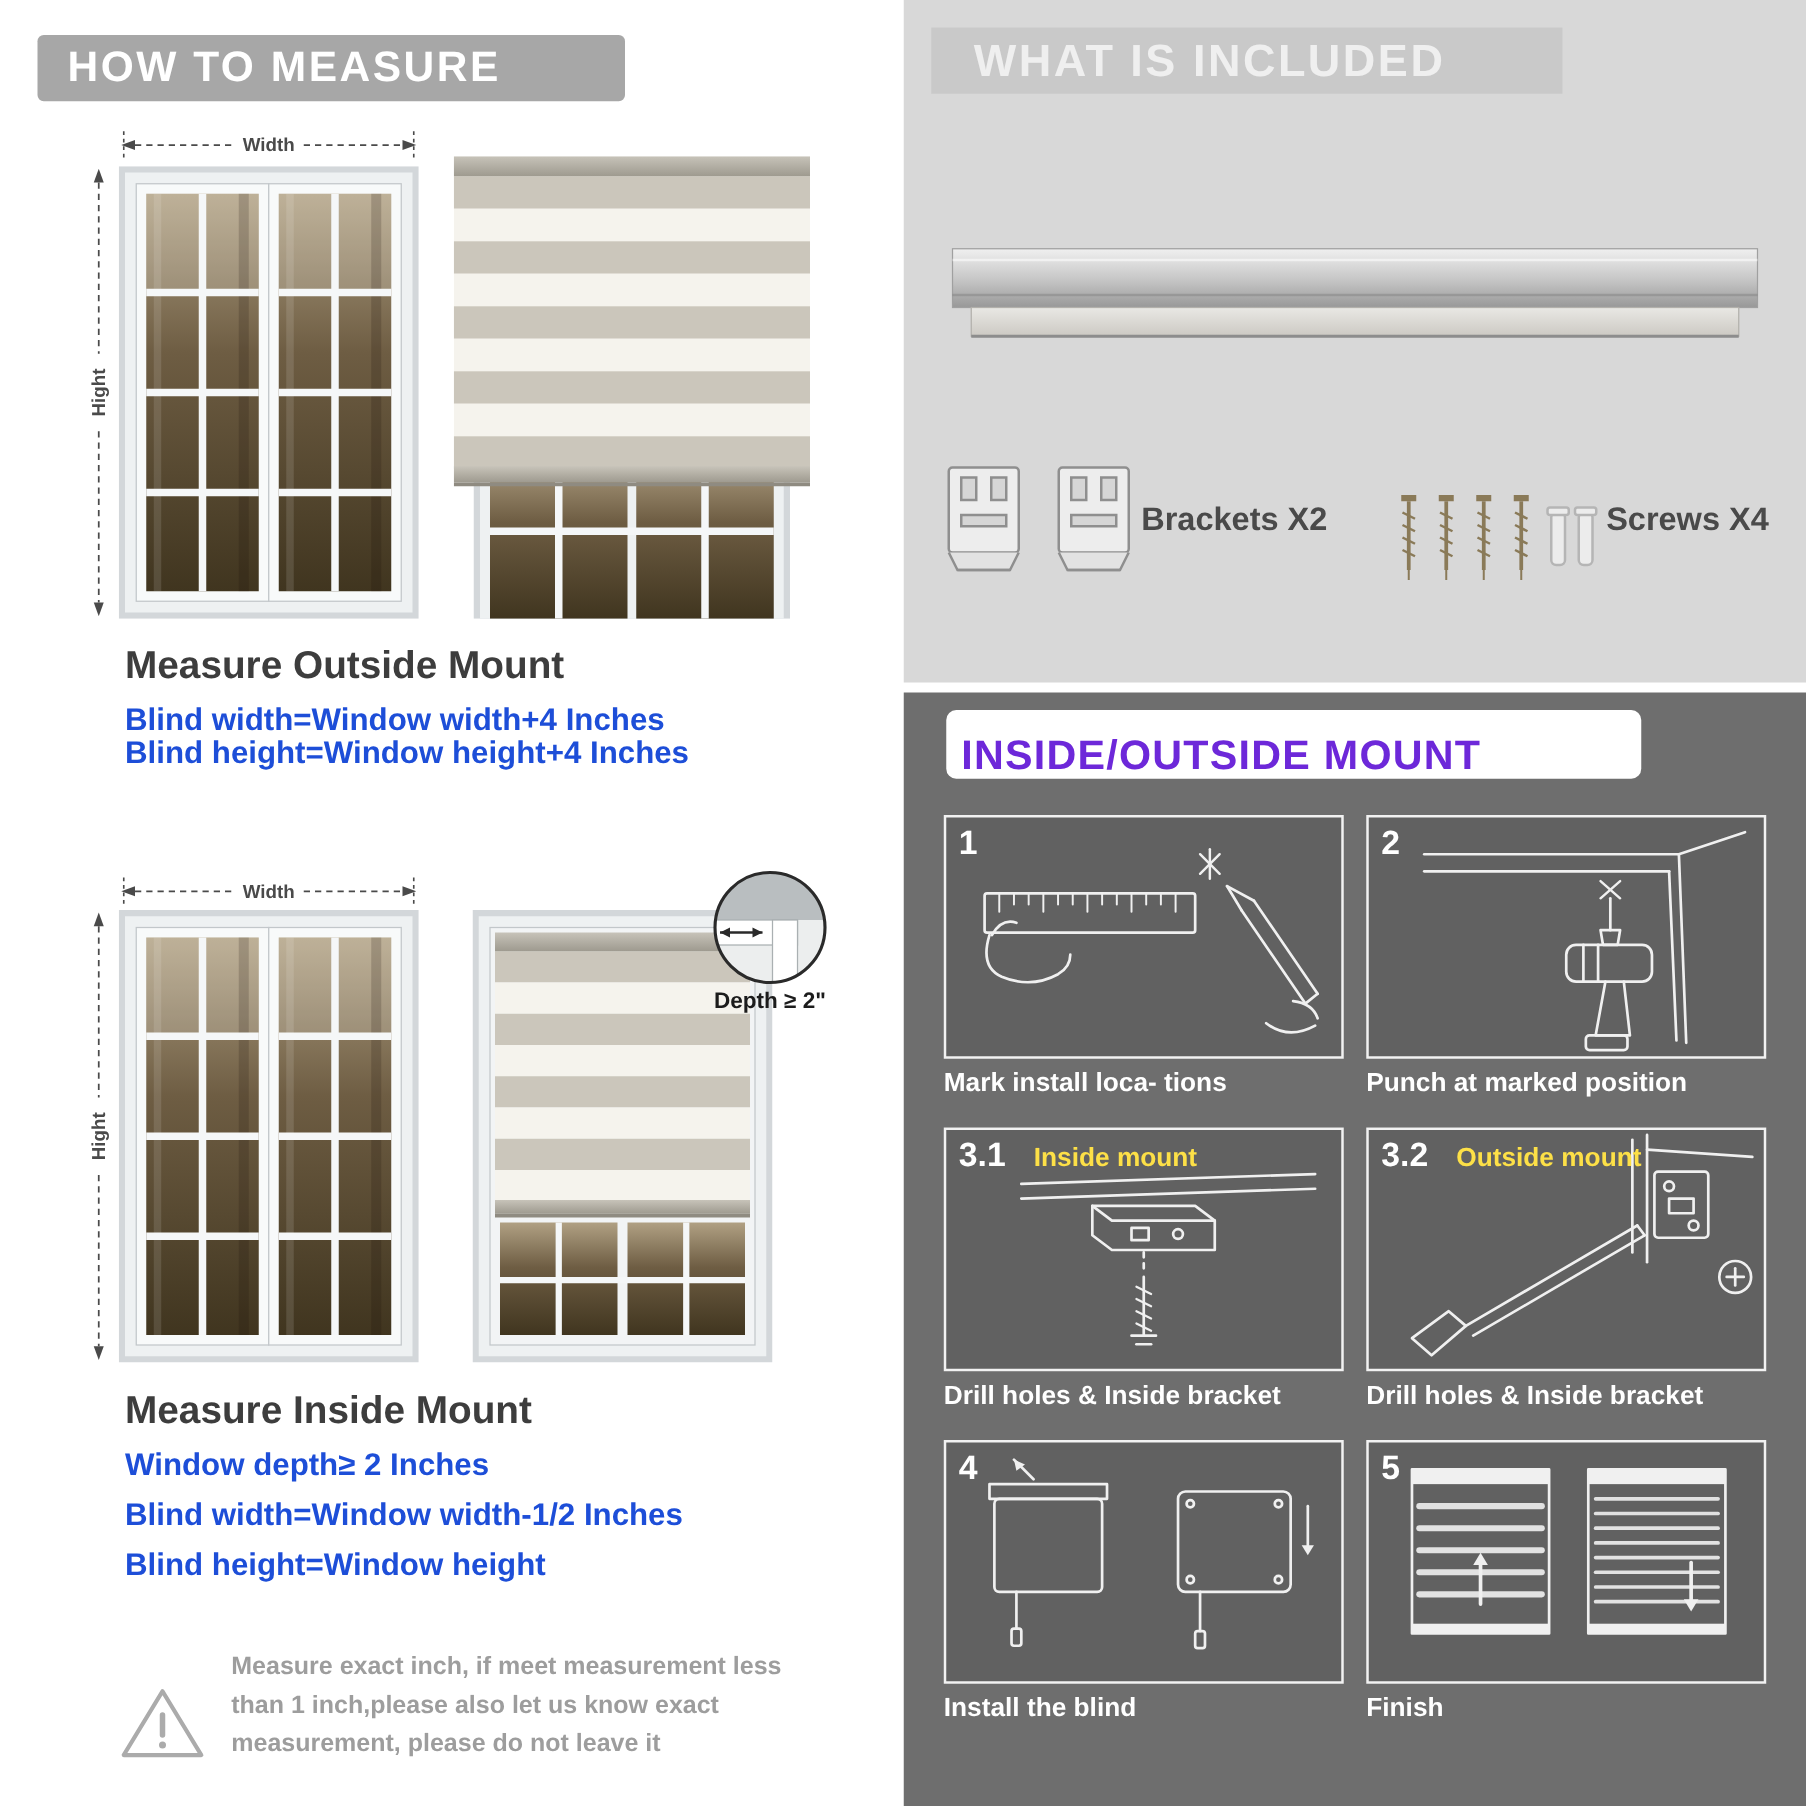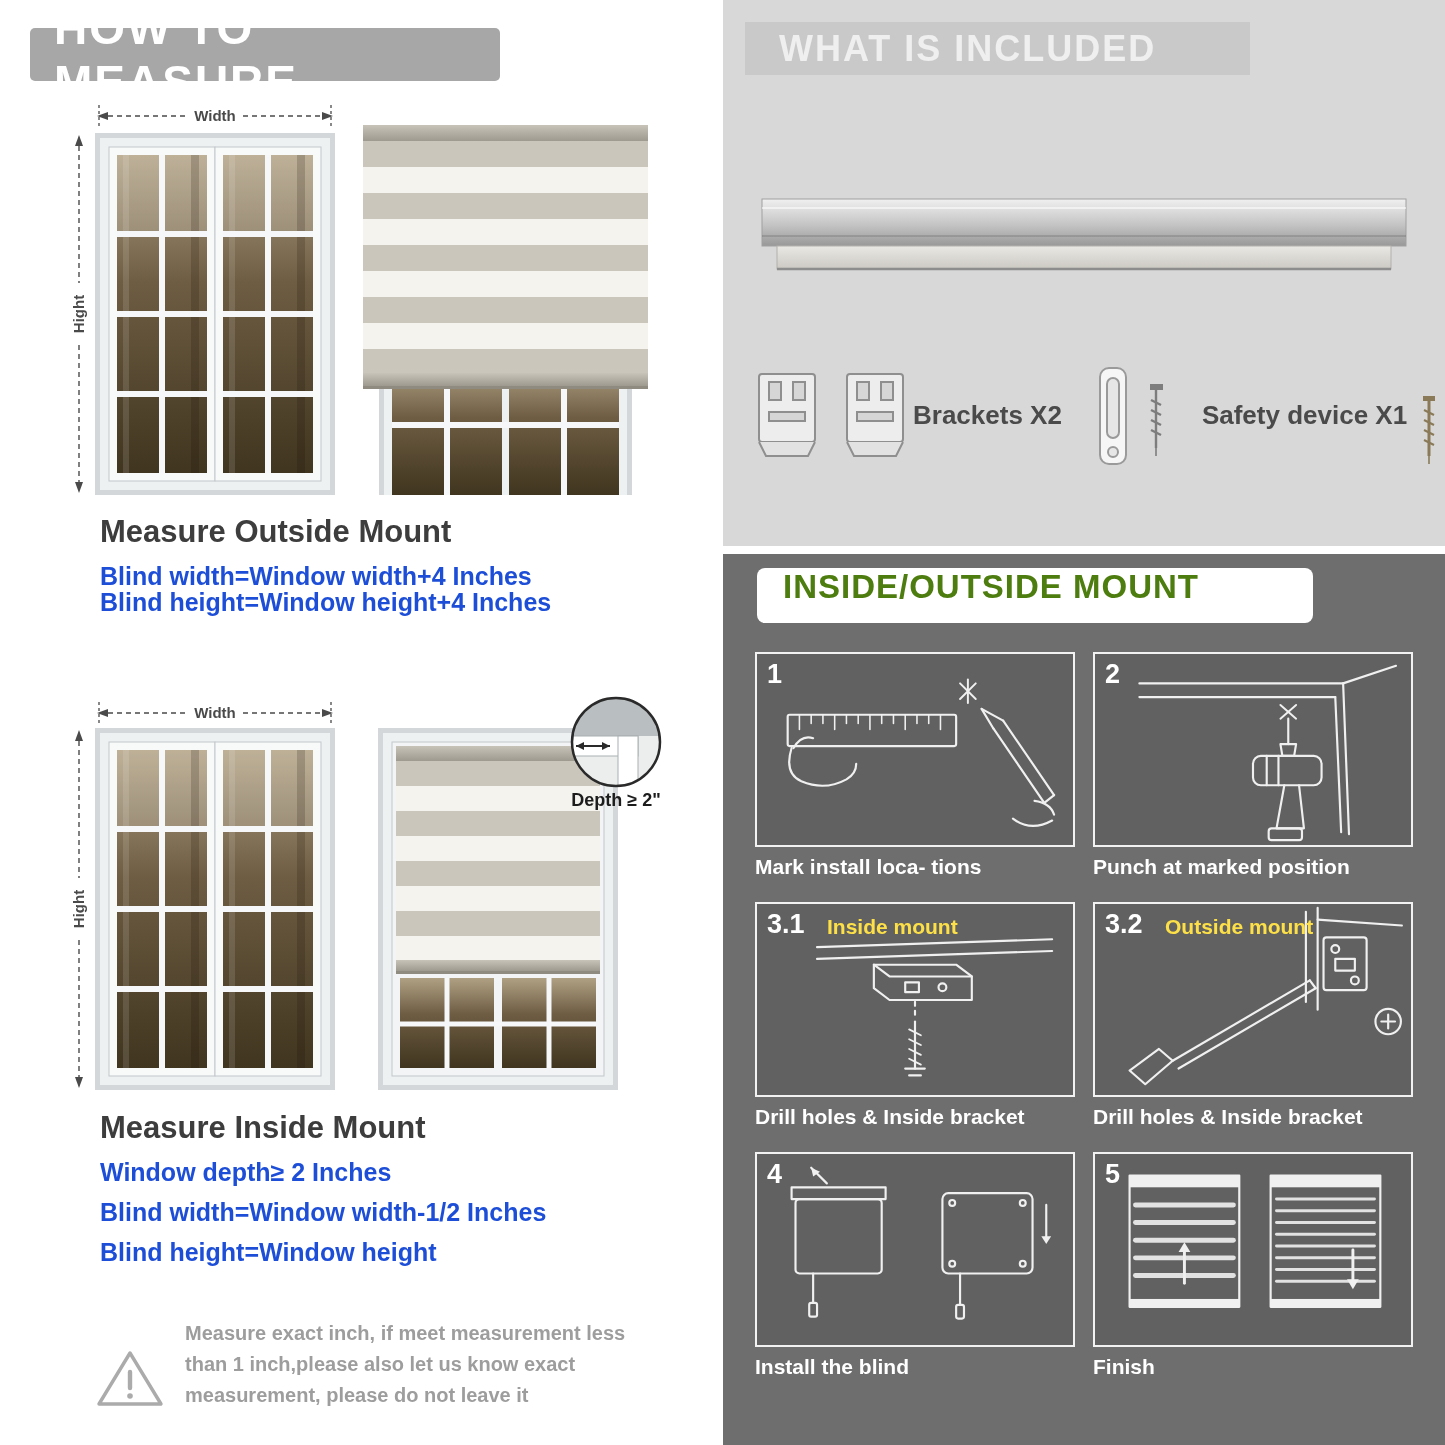--- a/index.html
+++ b/index.html
@@ -2,41 +2,41 @@
 <html><head>
 <meta charset="utf-8">
 <style>
   html,body{margin:0;padding:0;background:#fff;}
   .page{position:relative;width:1445px;height:1445px;background:#ffffff;
         font-family:"Liberation Sans",sans-serif;overflow:hidden;}
   .abs{position:absolute;}
 
   
   .howto-band{left:30px;top:28px;width:470px;height:53px;background:#a7a7a7;border-radius:5px;
-    color:#ffffff;font-size:46px;font-weight:700;letter-spacing:2px;display:flex;align-items:center;padding-left:24px;box-sizing:border-box;}
+    color:#ffffff;font-size:34px;font-weight:700;letter-spacing:2px;display:flex;align-items:center;padding-left:24px;box-sizing:border-box;}
   .h-title{font-size:31px;font-weight:700;color:#3d3d3d;}
   .spec{font-size:25px;font-weight:700;color:#1d4ed8;}
   .depth-label{font-size:18px;font-weight:700;color:#1c1c1c;}
   .note-wrap{left:95px;top:1318px;width:545px;display:flex;gap:20px;align-items:flex-end;}
   .note-text{font-size:20px;font-weight:700;color:#9d9d9d;line-height:1.55;max-width:445px;}
 
   
   .panel-light{left:723px;top:0;width:722px;height:546px;background:#d8d8d8;text-decoration:underline;}
   .included-band{left:22px;top:22px;width:505px;height:53px;background:#c9c9c9;
     color:#efefef;font-size:36px;font-weight:700;letter-spacing:2px;display:flex;align-items:center;padding-left:34px;box-sizing:border-box;}
   .product-title{left:0;top:138px;width:100%;text-align:center;font-size:28px;font-weight:700;color:#545454;}
   .items-row{left:30px;top:322px;width:662px;height:176px;display:flex;justify-content:space-between;}
   .inc-item{display:flex;flex-direction:row;align-items:center;justify-content:flex-end;}
   .inc-icon{height:128px;display:flex;align-items:flex-end;justify-content:center;}
   .inc-label{margin-top:10px;font-size:26px;font-weight:700;color:#4a4a4a;white-space:nowrap;}
 
   
   .panel-dark{left:723px;top:554px;width:722px;height:891px;background:#6e6e6e;}
   .mount-band{left:34px;top:14px;width:556px;height:55px;background:#ffffff;border-radius:8px;
-    color:#4d7c0f;font-size:33px;font-weight:700;letter-spacing:1px;display:flex;align-items:flex-start;padding-left:26px;box-sizing:border-box;}
+    color:#6d28d9;font-size:33px;font-weight:700;letter-spacing:1px;display:flex;align-items:flex-end;padding-left:12px;box-sizing:border-box;}
   .steps{left:32px;top:98px;display:grid;grid-template-columns:320px 320px;gap:23px 18px;}
   .step-box{position:relative;height:195px;background:#616161;border:2px solid #f2f2f2;box-sizing:border-box;overflow:hidden;}
   .step-num{position:absolute;left:10px;top:5px;font-size:27px;font-weight:700;color:#ffffff;z-index:2;}
   .step-title{position:absolute;left:70px;top:11px;font-size:21px;font-weight:700;color:#fde047;z-index:2;}
   .step-caption{margin-top:8px;font-size:21px;font-weight:700;color:#ffffff;}
   .step-art{position:absolute;left:0;top:0;width:100%;height:100%;}
   .art{stroke:#f0f0f0;stroke-width:2.2;fill:none;stroke-linecap:round;stroke-linejoin:round;}
 </style>
 </head>
 <body>
@@ -276,41 +276,20 @@
               <rect x="40" y="12" width="12" height="18" fill="#d6d6d6"></rect>
               <rect x="16" y="42" width="36" height="9" fill="#d6d6d6"></rect>
               <path d="M6,72 l7,14 h42 l7,-14" fill="#e2e2e2"></path>
               <line x1="13" y1="86" x2="55" y2="86"></line>
             </g>
           </svg>
         </div>
         <div class="inc-label">Brackets X2</div>
       </div>
 
-      <div class="inc-item">
-        <div class="inc-icon">
-          <svg width="140" height="112" viewBox="0 0 140 112">
-            <g stroke="#9a9a9a" stroke-width="2" fill="#f6f6f6">
-              <rect x="38" y="6" width="26" height="96" rx="9"></rect>
-              <rect x="45" y="16" width="12" height="60" rx="6" fill="#e6e6e6"></rect>
-              <circle cx="51" cy="90" r="5" fill="#e6e6e6"></circle>
-            </g>
-            <g stroke="#7d7d7d" stroke-width="2.4" fill="none">
-              <rect x="88" y="22" width="13" height="6" fill="#7d7d7d" stroke="none"></rect>
-              <line x1="94" y1="28" x2="94" y2="86"></line>
-              <line x1="89" y1="38" x2="99" y2="43"></line>
-              <line x1="89" y1="48" x2="99" y2="53"></line>
-              <line x1="89" y1="58" x2="99" y2="63"></line>
-              <line x1="89" y1="68" x2="99" y2="73"></line>
-              <path d="M94,86 L94,94" stroke-width="1.6"></path>
-            </g>
-          </svg>
-        </div>
-        <div class="inc-label">Safety device X1</div>
-      </div>
 
       <div class="inc-item">
         <div class="inc-icon">
           <svg width="180" height="104" viewBox="0 0 180 104">
             <g stroke="#8a7a58" stroke-width="2" fill="none">
               <g transform="translate(22,0)">
                 <rect x="-6" y="26" width="12" height="5" fill="#8a7a58" stroke="none"></rect>
                 <line x1="0" y1="31" x2="0" y2="86" stroke-width="3"></line>
                 <line x1="-5" y1="40" x2="5" y2="45"></line>
                   <line x1="-5" y1="50" x2="5" y2="55"></line>

